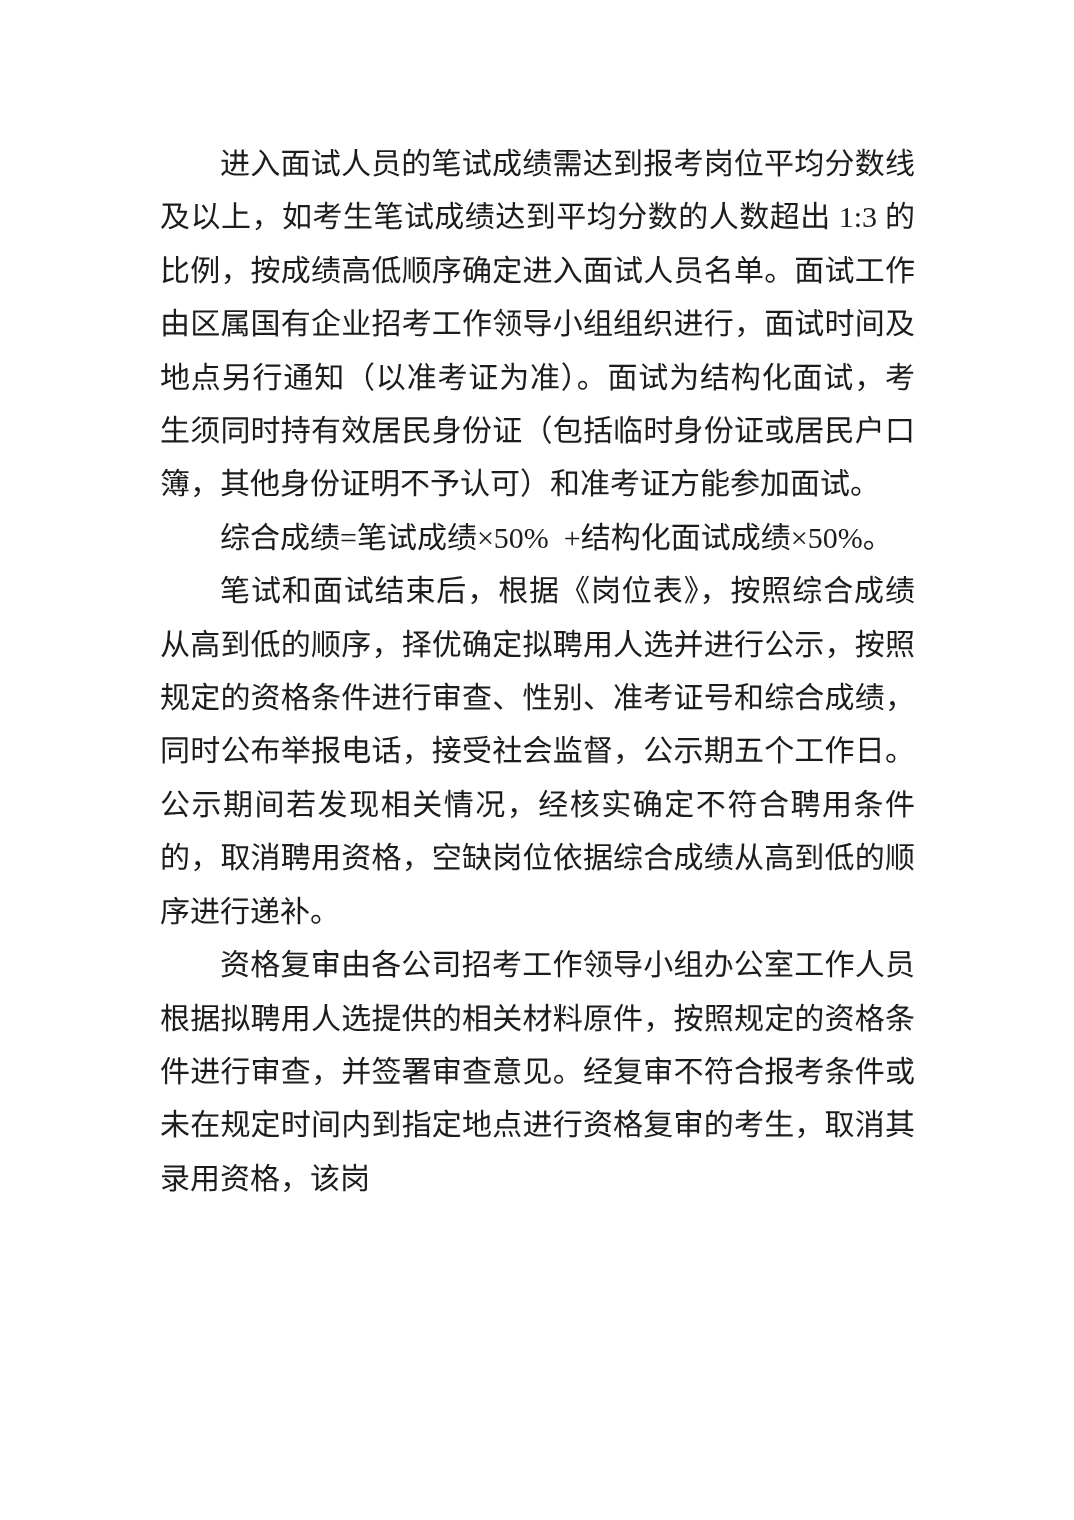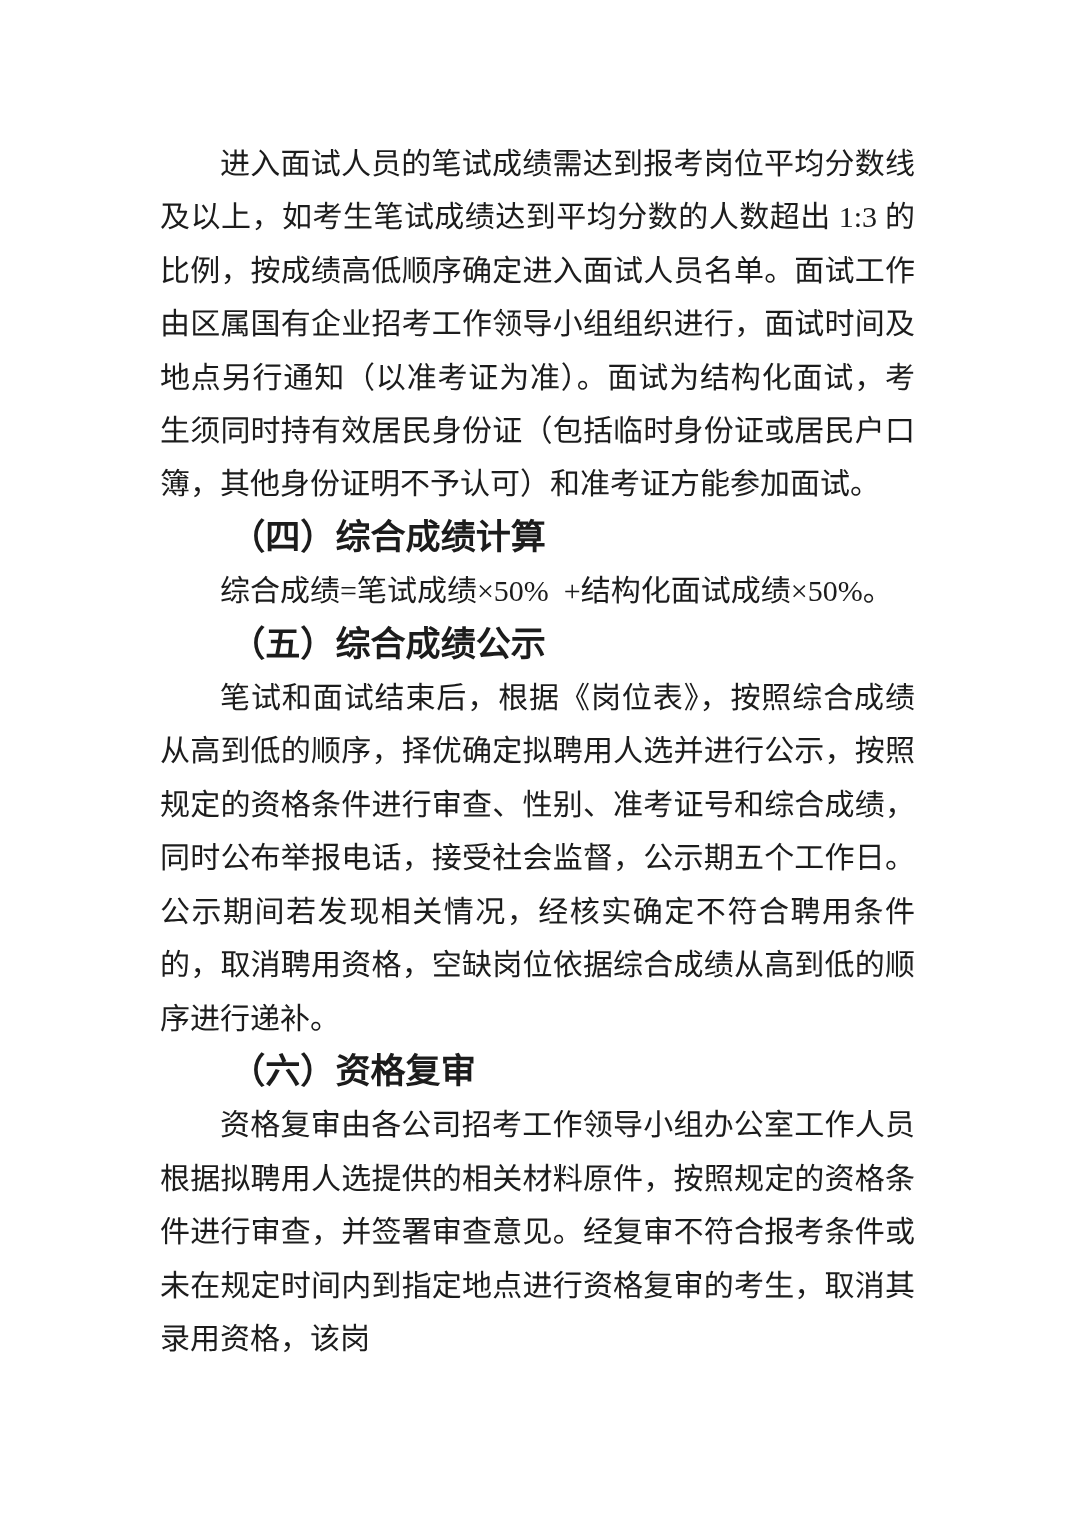--- a/index.html
+++ b/index.html
@@ -38,20 +38,17 @@
     font-weight: 700;
     text-align: left;
   }
 </style>
 </head>
 <body>
 
 <div class="page">
   <div class="text-block">
     <p class="para">进入面试人员的笔试成绩需达到报考岗位平均分数线及以上，如考生笔试成绩达到平均分数的人数超出 1:3 的比例，按成绩高低顺序确定进入面试人员名单。面试工作由区属国有企业招考工作领导小组组织进行，面试时间及地点另行通知（以准考证为准）。面试为结构化面试，考生须同时持有效居民身份证（包括临时身份证或居民户口簿，其他身份证明不予认可）和准考证方能参加面试。</p>
-    <h3 class="heading">（四）综合成绩计算</h3>
     <p class="para">综合成绩=笔试成绩×50%  +结构化面试成绩×50%。</p>
-    <h3 class="heading">（五）综合成绩公示</h3>
     <p class="para">笔试和面试结束后，根据《岗位表》，按照综合成绩从高到低的顺序，择优确定拟聘用人选并进行公示，按照规定的资格条件进行审查、性别、准考证号和综合成绩，同时公布举报电话，接受社会监督，公示期五个工作日。公示期间若发现相关情况，经核实确定不符合聘用条件的，取消聘用资格，空缺岗位依据综合成绩从高到低的顺序进行递补。</p>
-    <h3 class="heading">（六）资格复审</h3>
     <p class="para">资格复审由各公司招考工作领导小组办公室工作人员根据拟聘用人选提供的相关材料原件，按照规定的资格条件进行审查，并签署审查意见。经复审不符合报考条件或未在规定时间内到指定地点进行资格复审的考生，取消其录用资格，该岗</p>
   </div>
 </div>
 
 </body></html>

